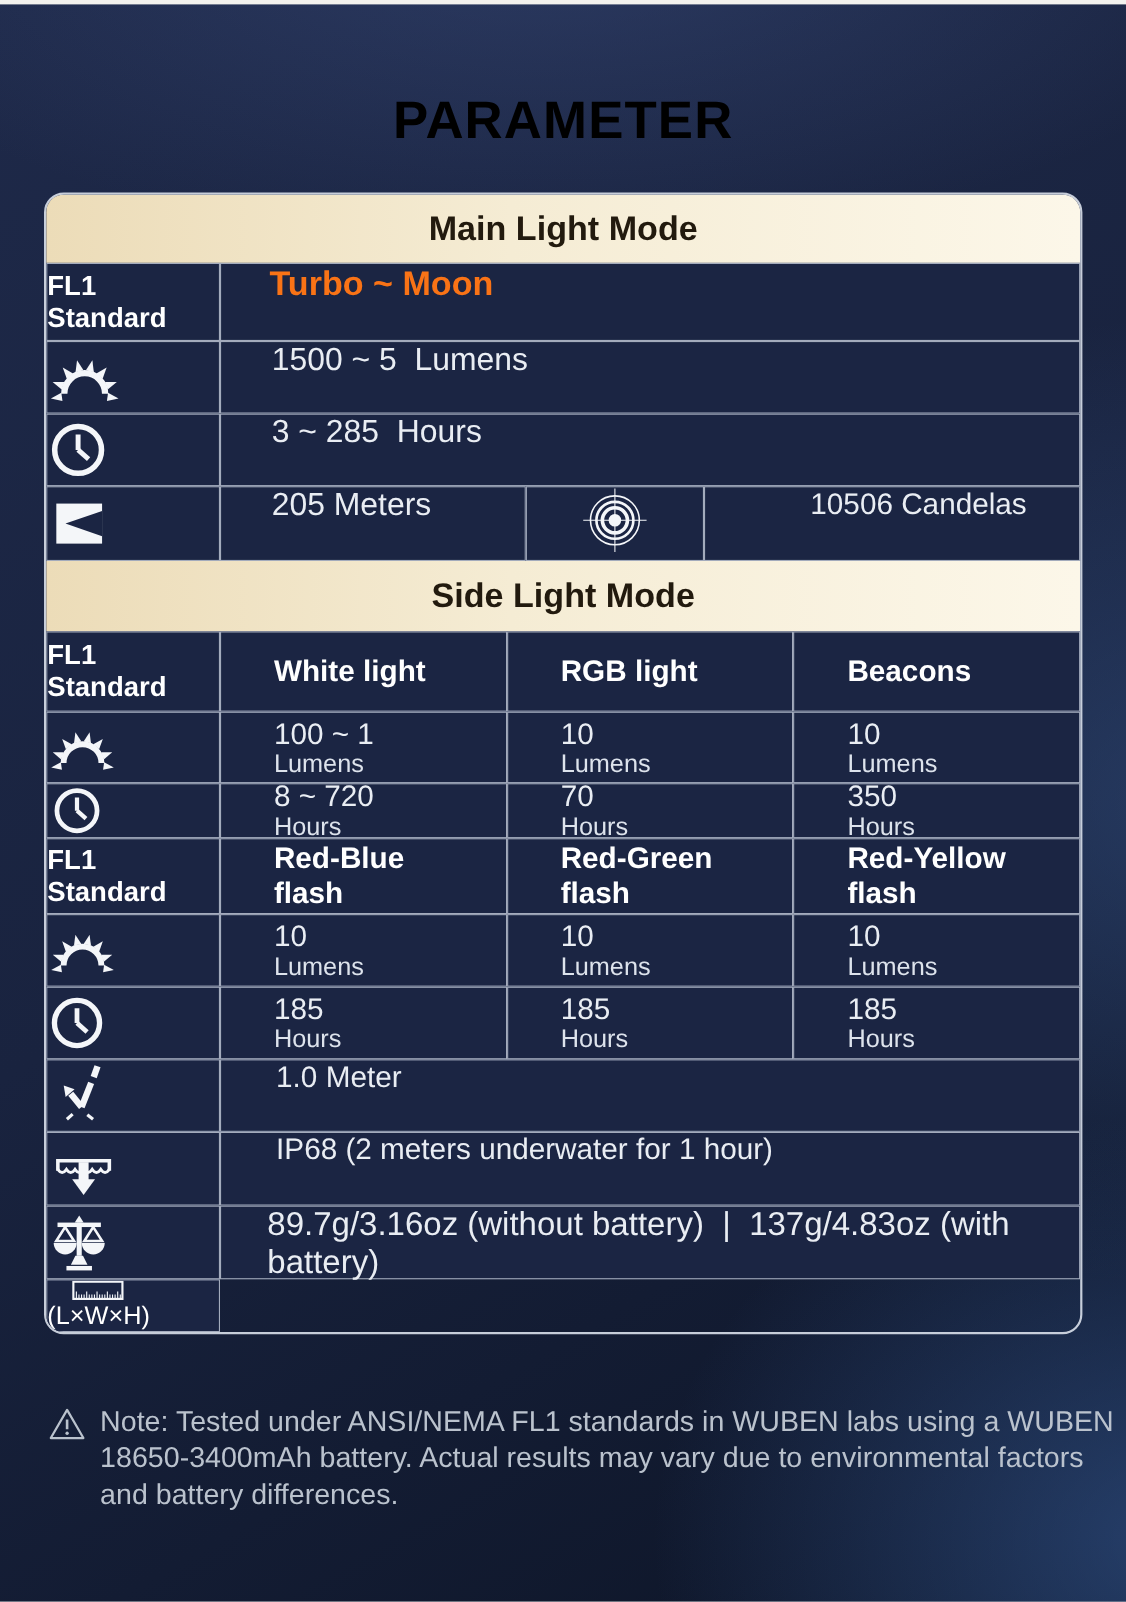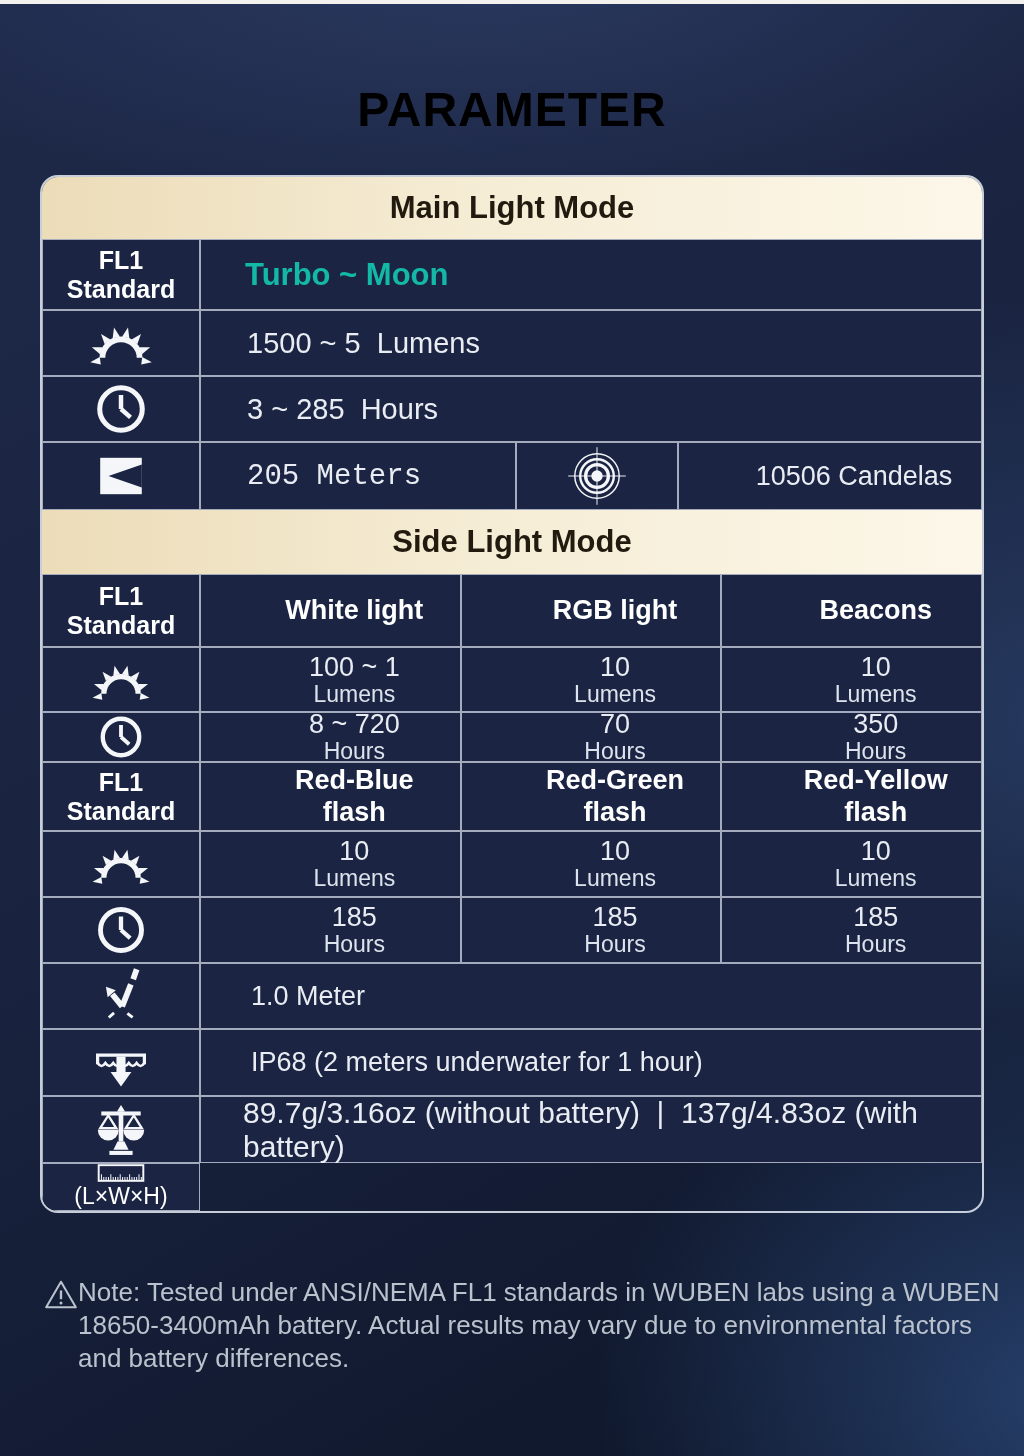--- a/index.html
+++ b/index.html
@@ -23,42 +23,42 @@
     box-sizing:border-box;
   }
   .band{
     height:62px;display:flex;align-items:center;justify-content:center;
     background:linear-gradient(90deg,#ecdcb8 0%,#f5ecd4 45%,#fcf7e9 100%);
     color:#221a0e;font-weight:bold;font-size:31px;
   }
   .row{display:flex;align-items:stretch;}
   .cell{
     background:#1b2543;border:1px solid rgba(201,209,223,0.78);
-    display:flex;align-items:center;justify-content:center;box-sizing:border-box;
+    display:flex;align-items:flex-start;justify-content:center;box-sizing:border-box;
     color:#e9edf3;
   }
   .c1{width:158px;flex:none;flex-direction:column;}
   .rest{flex:1;padding-left:48px;}
-  .w310{width:316px;flex:none;font-family:Liberation Mono, monospace;}
+  .w310{width:278px;flex:none;}
   .w162{width:162px;flex:none;}
   .std{color:#ffffff;font-weight:bold;font-size:25px;line-height:1.14;text-align:center;}
-  .mode{justify-content:flex-start;padding-left:44px;font-weight:bold;font-size:31px;color:#14b8a6;}
+  .mode{justify-content:flex-start;padding-left:44px;font-weight:bold;font-size:31px;color:#f97316;}
   .val{justify-content:flex-start;padding-left:46px;font-size:29px;white-space:pre-wrap;}
   .valc{font-size:27px;}
   .colhead{font-weight:bold;font-size:27px;color:#ffffff;flex-direction:column;line-height:1.16;text-align:center;}
   .duo{flex-direction:column;line-height:1.12;}
   .num{font-size:27px;}
   .unit{font-size:23px;color:#dde3ec;}
   .spec-val{justify-content:flex-start;padding-left:50px;font-size:27px;white-space:pre-wrap;}
   .tight{font-size:30px;padding-left:42px;}
   .dimlab{color:#ffffff;font-size:23px;margin-top:1px;}
   .ic{display:block;}
   .note{
     position:absolute;left:44px;top:1276px;width:930px;
-    display:flex;color:#bac2cd;
+    display:flex;gap:13px;color:#bac2cd;
   }
   .note-icon{flex:none;margin-top:3px;}
   .note-lines{font-size:26px;line-height:1.27;}
   .note-lines div{white-space:nowrap;}
   .hidden-defs{position:absolute;width:0;height:0;overflow:hidden;}
 </style>
 </head>
 <body>
 
 <svg class="hidden-defs" aria-hidden="true">

